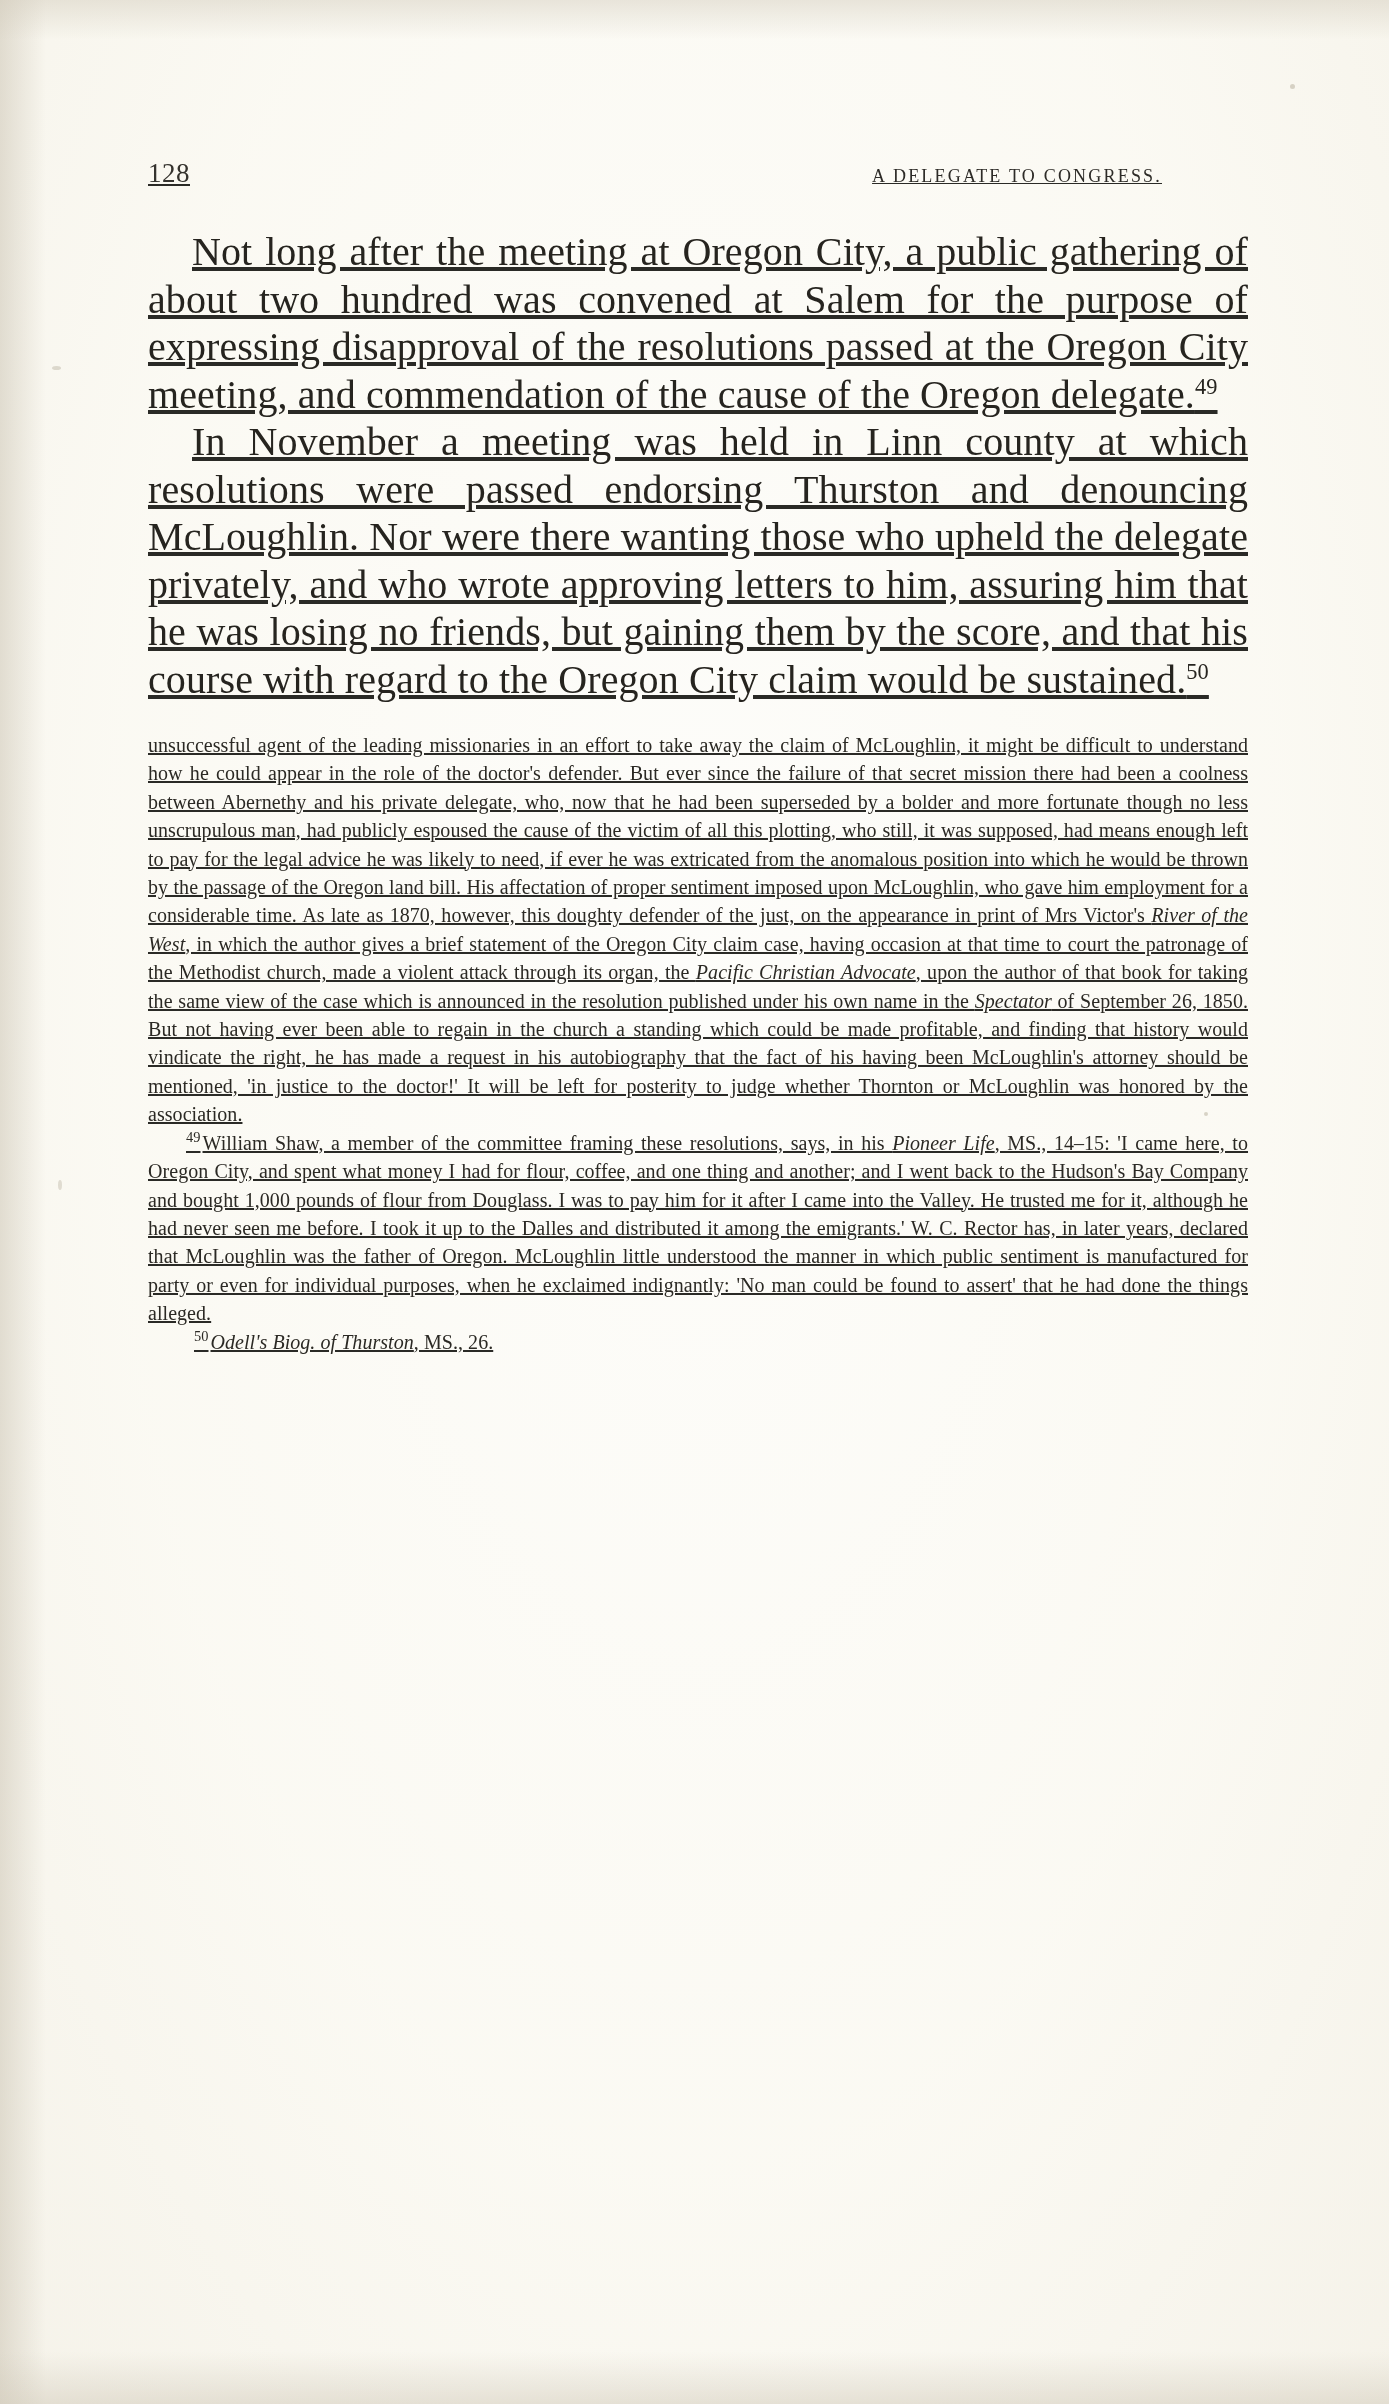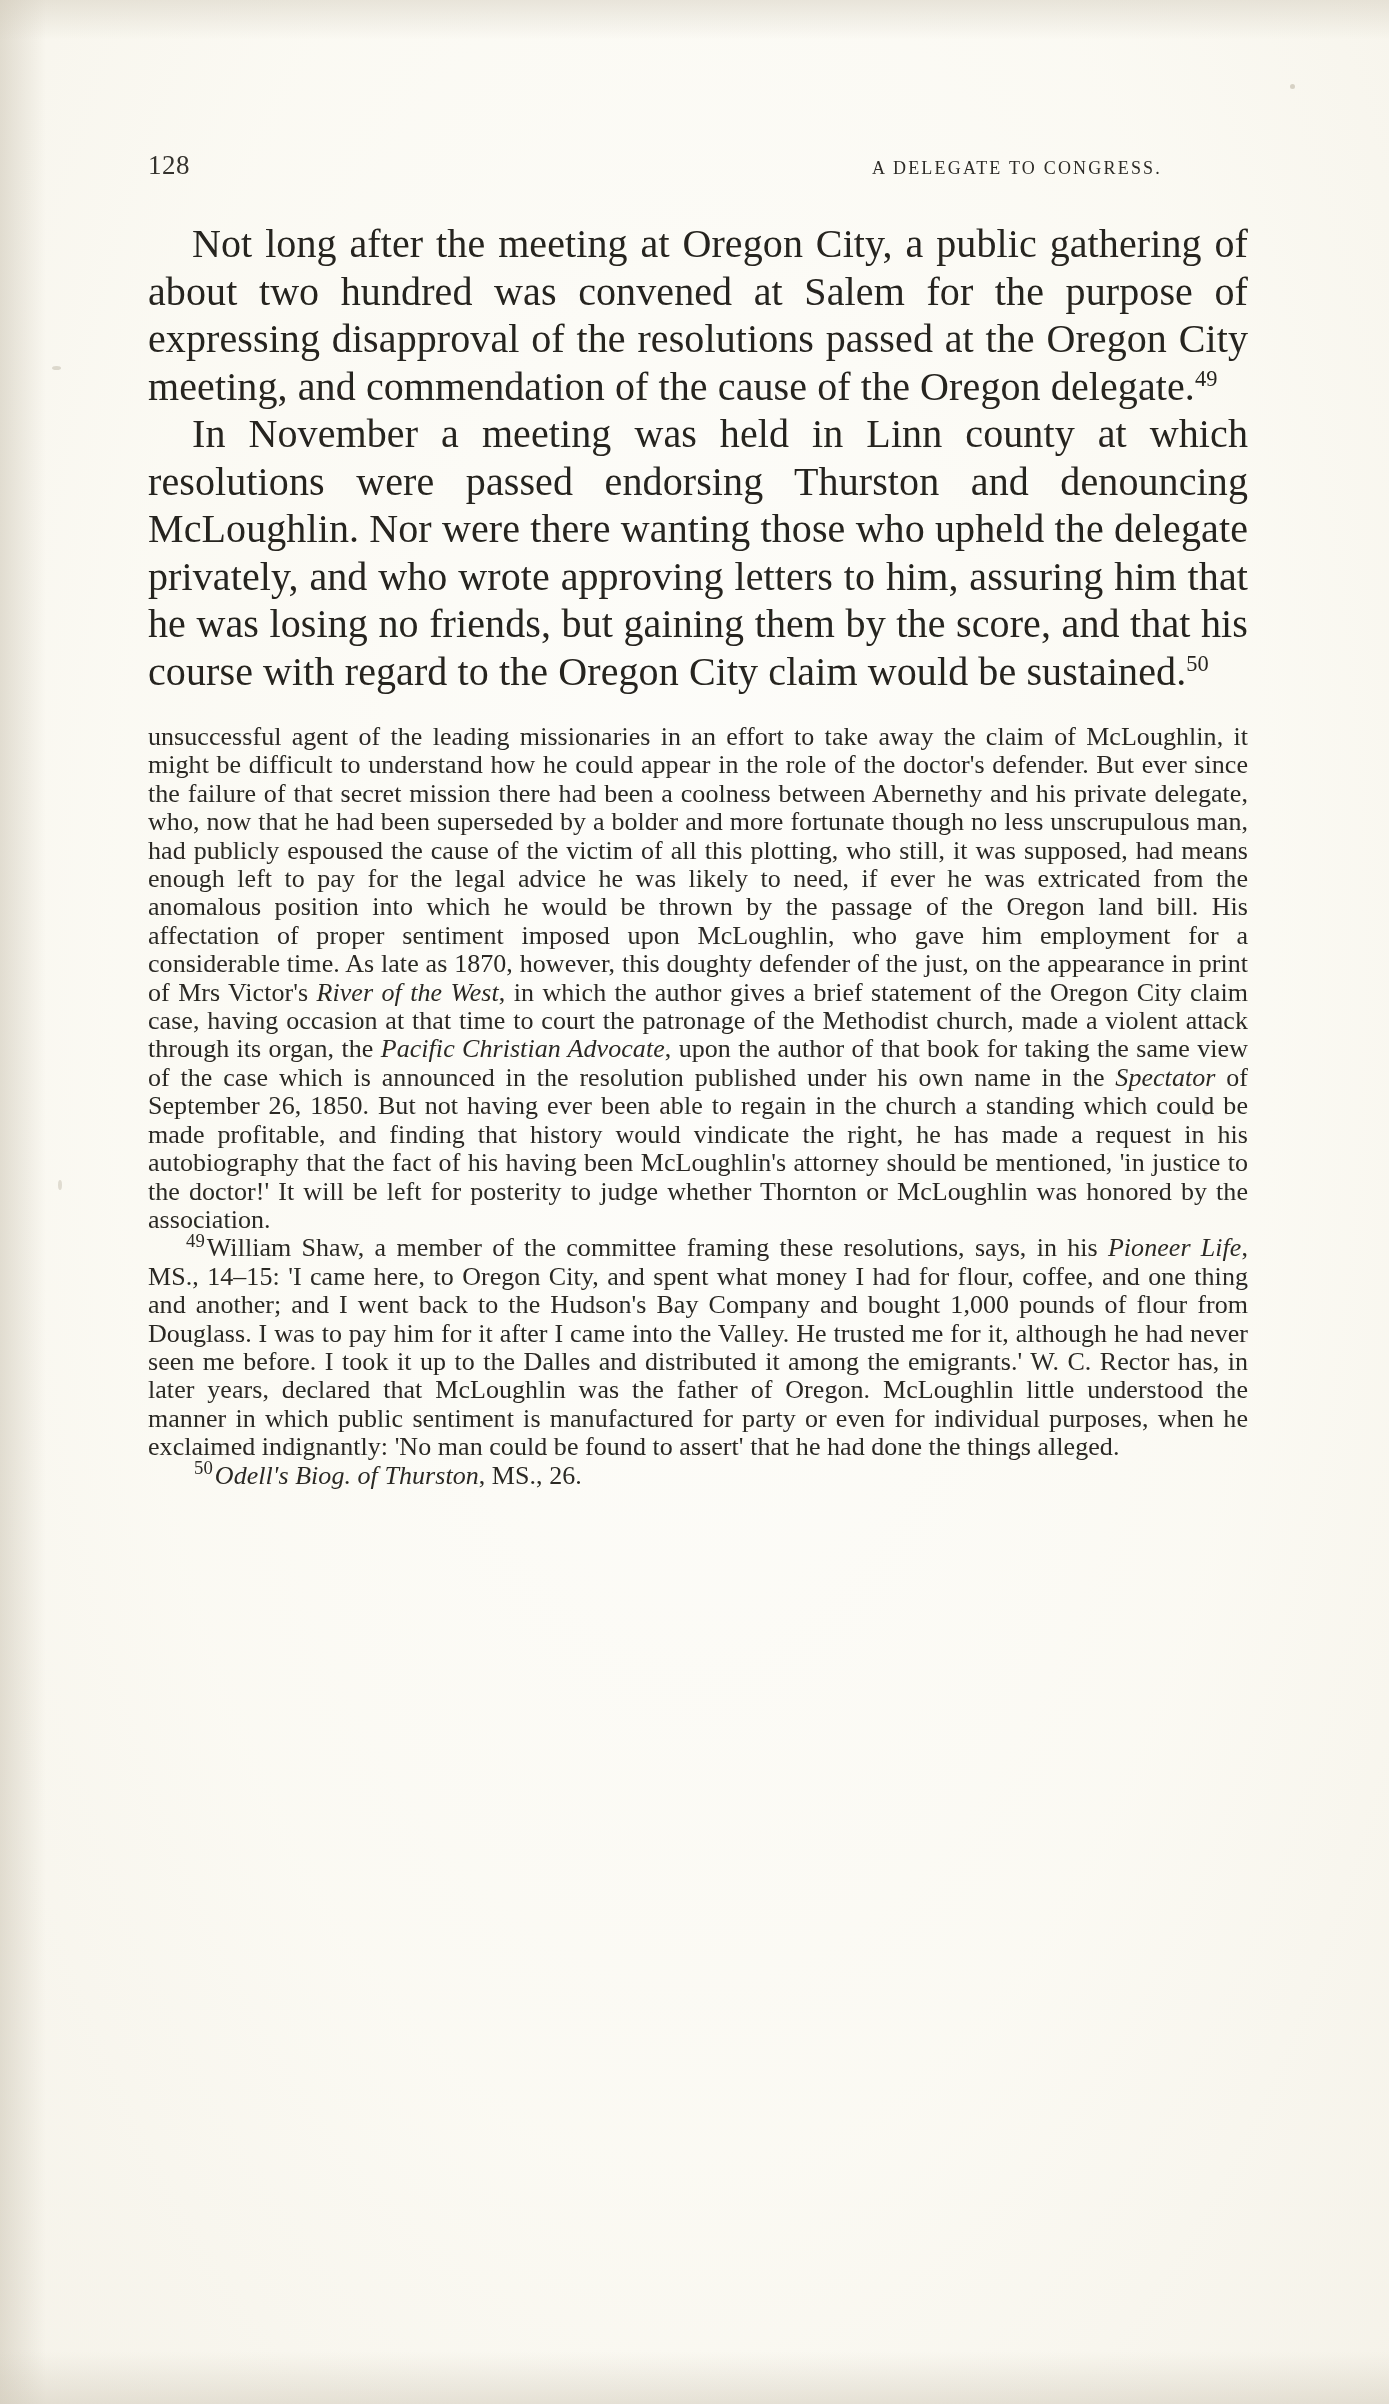--- a/index.html
+++ b/index.html
@@ -26,22 +26,23 @@
   .paper-tint {
     position: absolute;
     inset: 0;
     background:
       radial-gradient(ellipse at 50% 40%, rgba(255,255,255,0.55) 0%, rgba(250,247,238,0.2) 60%, rgba(238,233,220,0.45) 100%);
     pointer-events: none;
   }
   .content {
     position: absolute;
     left: 148px;
-    top: 150px;
+    top: 158px;
     width: 1100px;
+    text-decoration: underline;
   }
   
   .runhead {
     display: flex;
     align-items: baseline;
     height: 34px;
     margin-bottom: 36px;
   }
   .folio {
     font-size: 27px;
@@ -71,21 +72,21 @@
   }
   .body-block p + p { margin-top: 0px; }
   sup {
     font-size: 0.56em;
     vertical-align: super;
     line-height: 0;
   }
   
   .footnotes {
     margin-top: 28px;
-    font-size: 26px;
+    font-size: 20px;
     line-height: 28.4px;
     text-align: justify;
     color: #2b2924;
     letter-spacing: 0.05px;
   }
   .footnotes p {
     margin: 0;
   }
   .footnotes p.indent {
     text-indent: 38px;

